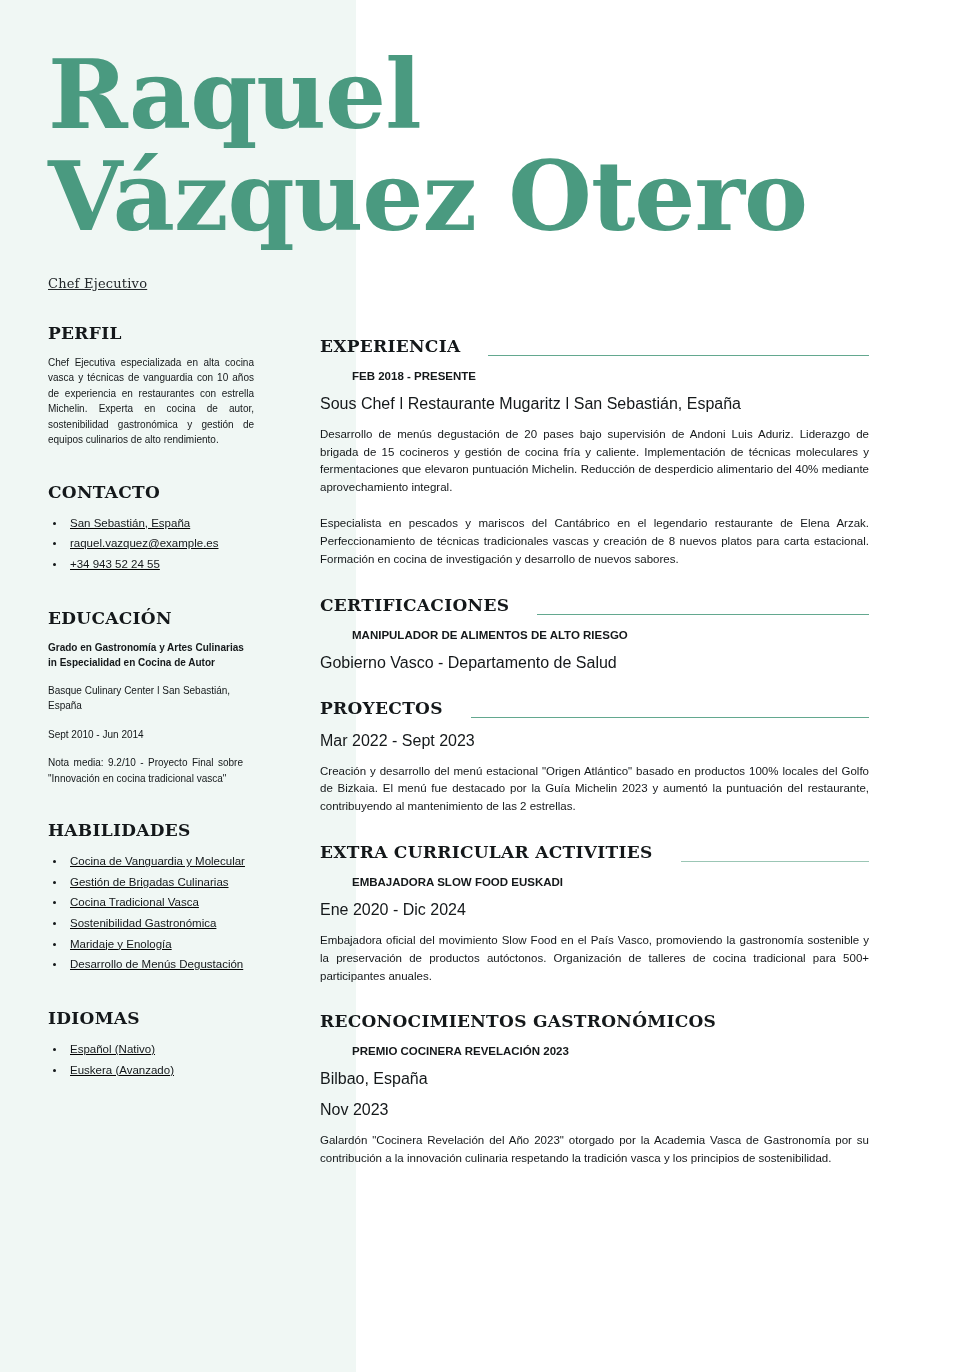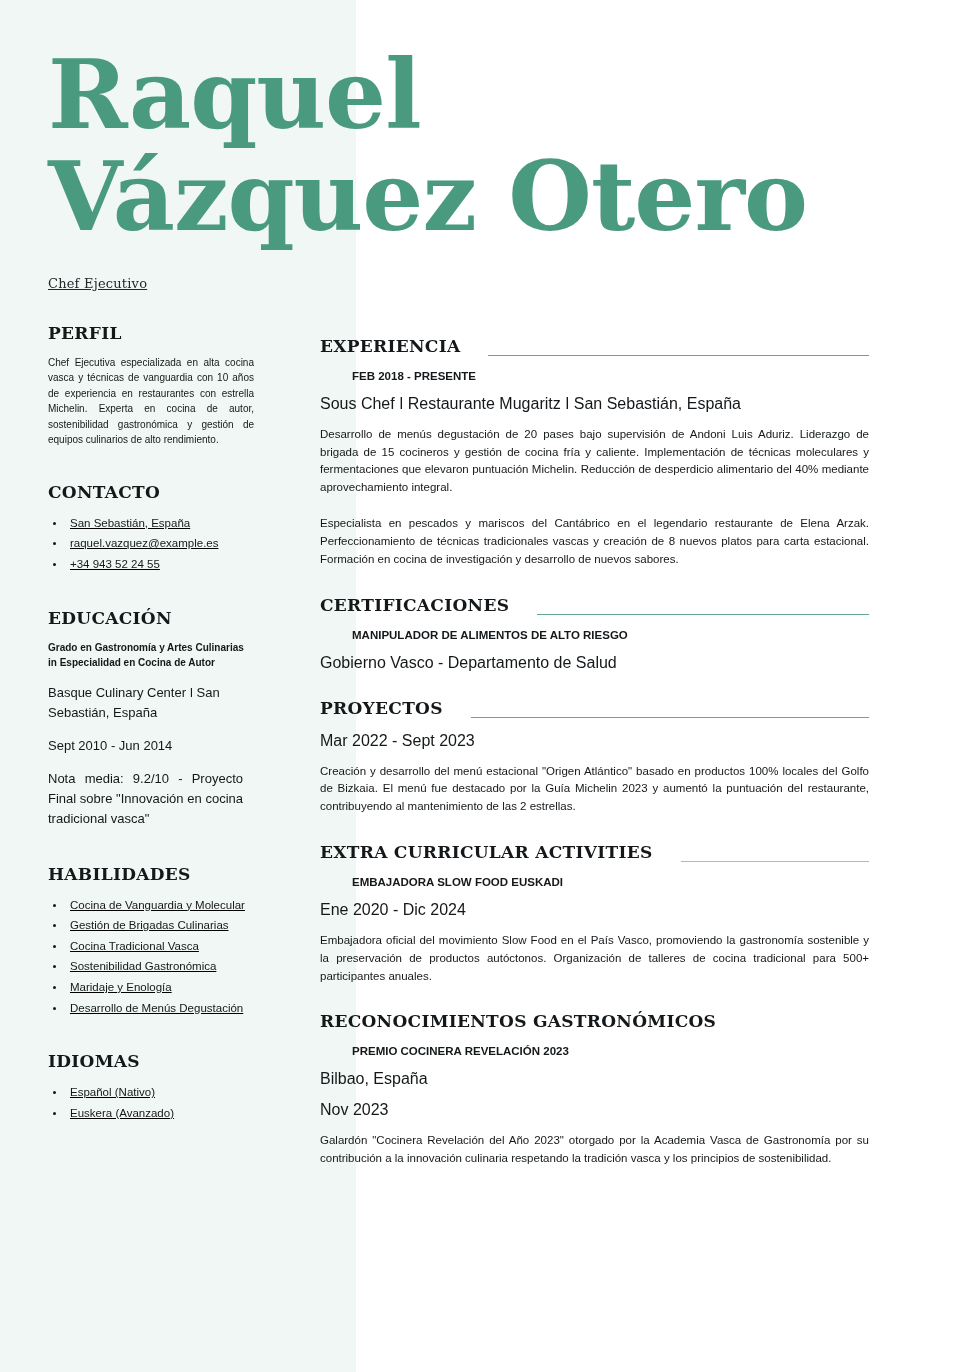--- a/index.html
+++ b/index.html
@@ -114,21 +114,21 @@
     background: #14181a;
   }
   .edu-title {
     font-size: 10px;
     font-weight: 700;
     line-height: 1.5;
     color: #14181a;
     margin: 0 0 13px 0;
   }
   .edu-line {
-    font-size: 13px;
+    font-size: 10px;
     line-height: 1.55;
     color: #14181a;
     margin: 0 11px 13px 0;
   }
   .edu-line.justify {
     text-align: justify;
   }
   .edu-line:last-child { margin-bottom: 0; }
 
   

